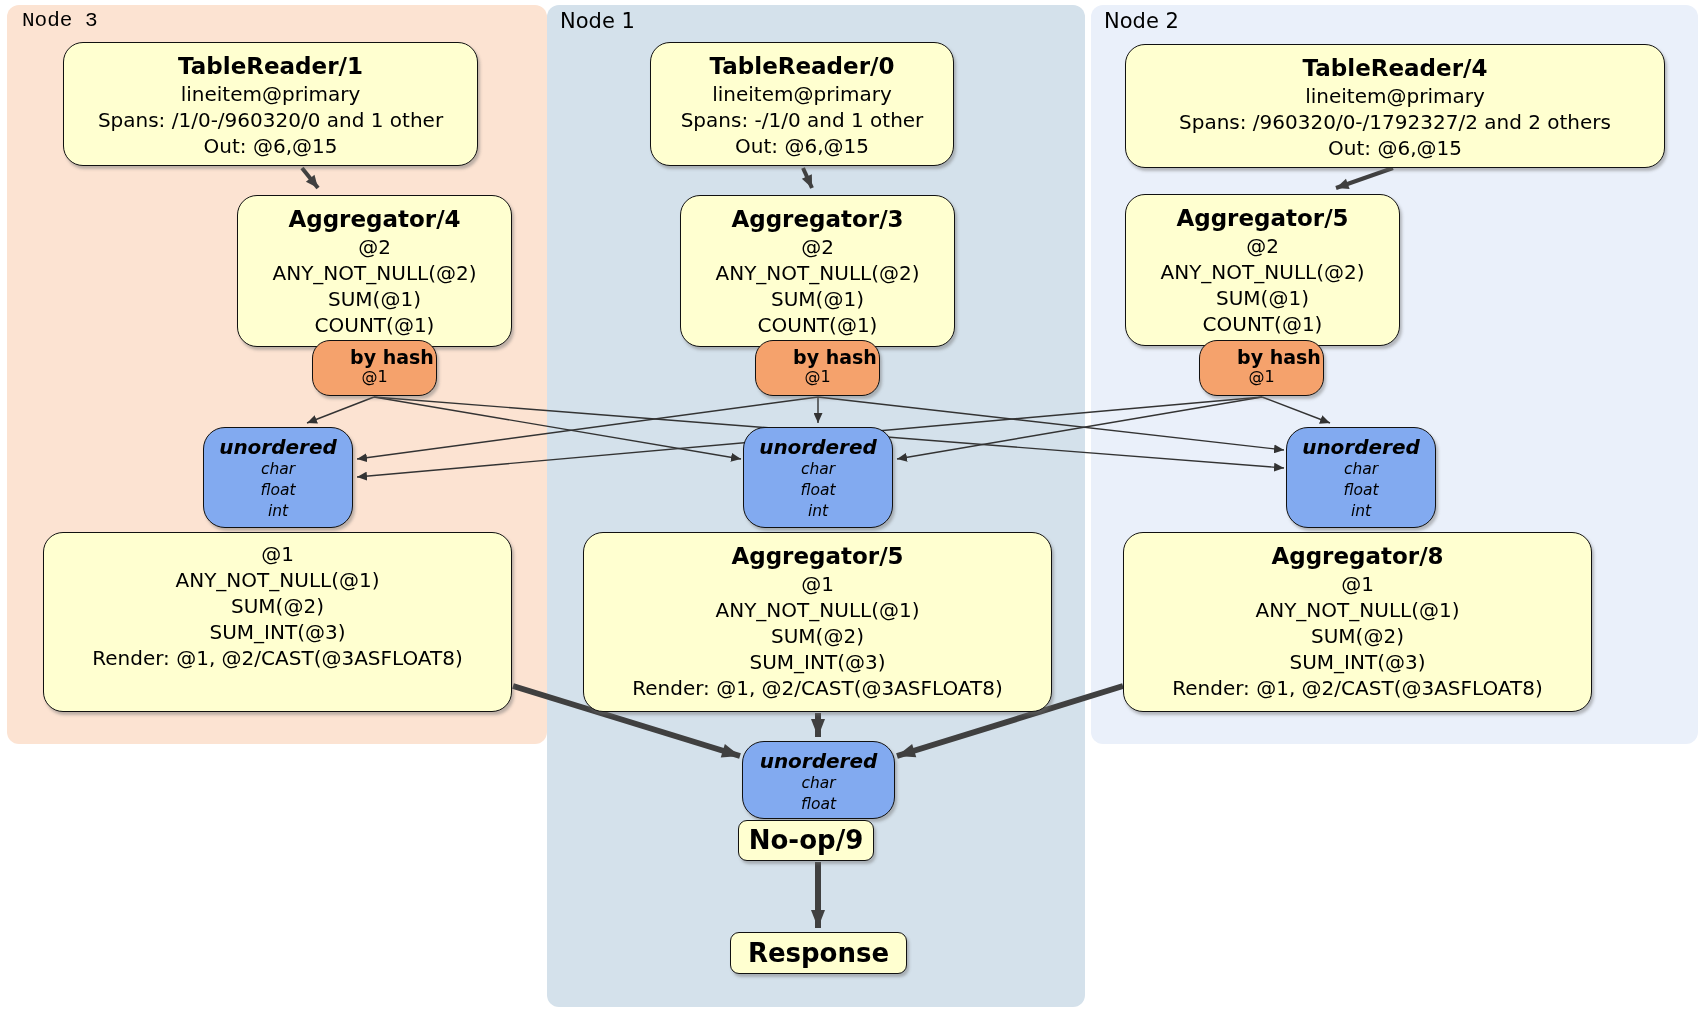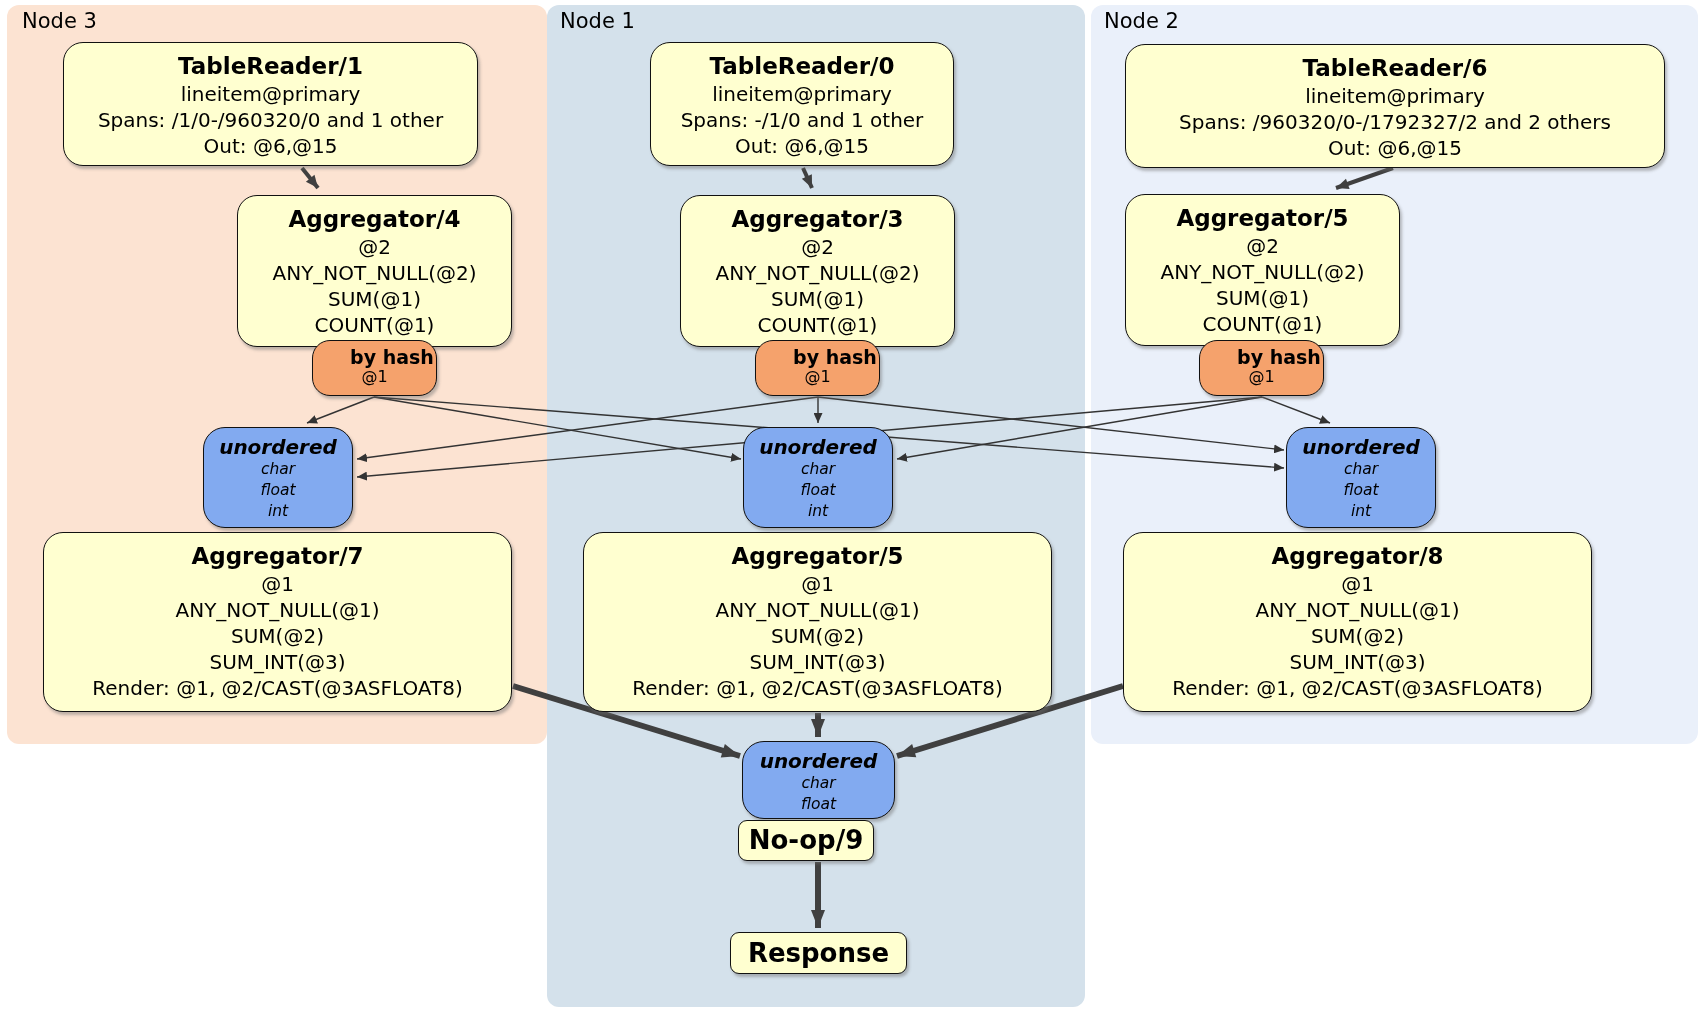--- a/index.html
+++ b/index.html
@@ -26,21 +26,21 @@
 </style>
 </head>
 <body>
 
 <div id="stage">
 
   <div class="region" style="left:7px;top:5px;width:540px;height:739px;background:#fce3d2;"></div>
   <div class="region" style="left:547px;top:5px;width:538px;height:1002px;background:#d4e1eb;"></div>
   <div class="region" style="left:1091px;top:5px;width:607px;height:739px;background:#eaf0fa;"></div>
 
-  <div class="region-label" style="left:22px;top:9px;">Node 3</div>
+  <div class="region-label" style="left:22px;top:9px;font-family:Liberation Mono, monospace;">Node 3</div>
   <div class="region-label" style="left:560px;top:9px;">Node 1</div>
   <div class="region-label" style="left:1104px;top:9px;">Node 2</div>
 
   <svg id="edges" width="1706" height="1016" xmlns="http://www.w3.org/2000/svg">
     <defs>
       <marker id="aBig" markerUnits="userSpaceOnUse" markerWidth="20" markerHeight="16" refX="19" refY="8" orient="auto">
         <path d="M1,1 L19,8 L1,15 Z" fill="#404040"></path>
       </marker>
       <marker id="aMed" markerUnits="userSpaceOnUse" markerWidth="14" markerHeight="12" refX="13" refY="6" orient="auto">
         <path d="M0.5,0.5 L13,6 L0.5,11.5 Z" fill="#404040"></path>
@@ -92,21 +92,20 @@
   </div>
 
   <div class="box sync" style="left:203px;top:427px;width:150px;height:101px;">
     <div class="title">unordered</div>
     <div class="line">char</div>
     <div class="line">float</div>
     <div class="line">int</div>
   </div>
 
   <div class="box proc" style="left:43px;top:532px;width:469px;height:180px;">
-    <div class="title">Aggregator/7</div>
     <div class="line">@1</div>
     <div class="line">ANY_NOT_NULL(@1)</div>
     <div class="line">SUM(@2)</div>
     <div class="line">SUM_INT(@3)</div>
     <div class="line">Render: @1, @2/CAST(@3ASFLOAT8)</div>
   </div>
 
   <div class="box proc" style="left:650px;top:42px;width:304px;height:124px;">
     <div class="title">TableReader/0</div>
     <div class="line">lineitem@primary</div>
@@ -137,21 +136,21 @@
   <div class="box proc" style="left:583px;top:532px;width:469px;height:180px;">
     <div class="title">Aggregator/5</div>
     <div class="line">@1</div>
     <div class="line">ANY_NOT_NULL(@1)</div>
     <div class="line">SUM(@2)</div>
     <div class="line">SUM_INT(@3)</div>
     <div class="line">Render: @1, @2/CAST(@3ASFLOAT8)</div>
   </div>
 
   <div class="box proc" style="left:1125px;top:44px;width:540px;height:124px;">
-    <div class="title">TableReader/6</div>
+    <div class="title">TableReader/4</div>
     <div class="line">lineitem@primary</div>
     <div class="line">Spans: /960320/0-/1792327/2 and 2 others</div>
     <div class="line">Out: @6,@15</div>
   </div>
 
   <div class="box proc" style="left:1125px;top:194px;width:275px;height:152px;">
     <div class="title">Aggregator/5</div>
     <div class="line">@2</div>
     <div class="line">ANY_NOT_NULL(@2)</div>
     <div class="line">SUM(@1)</div>

